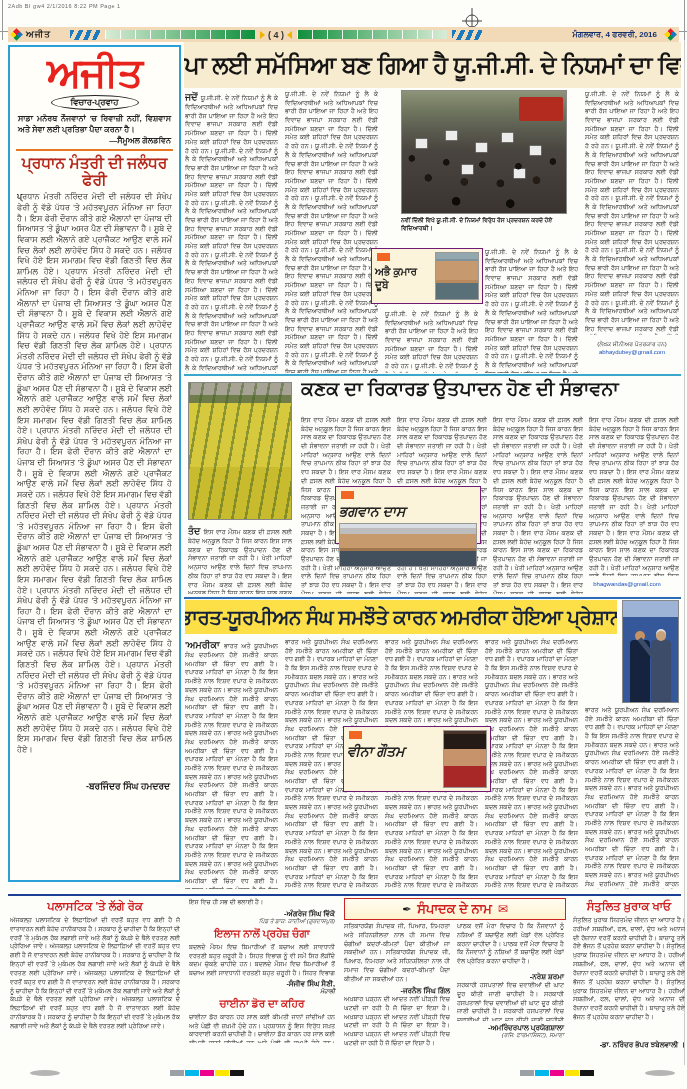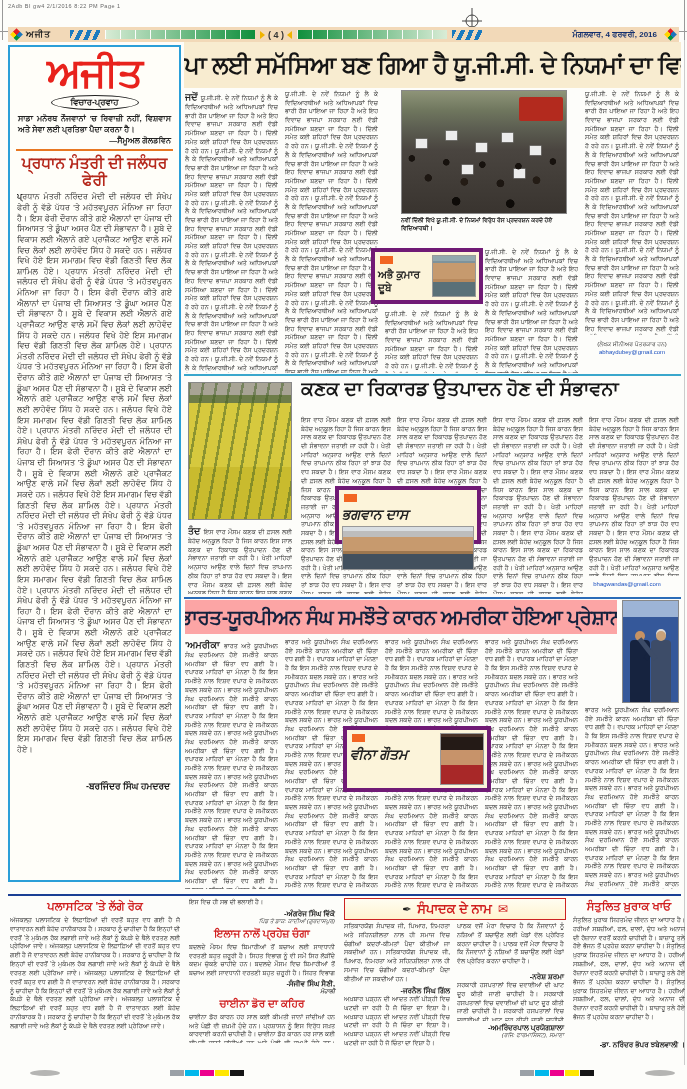--- a/index.html
+++ b/index.html
@@ -34,21 +34,21 @@
   .e-body::first-letter{font-weight:bold;}
   .e-by{font-weight:bold;font-size:9px;text-align:right;margin:4px 9px 0;color:#111;}
   
   .band1{position:absolute;left:184px;top:42px;width:497px;height:46px;background:#f8ecd0;display:flex;align-items:center;justify-content:center;overflow:hidden;}
   .band1 h1{margin:0;font-size:24px;font-weight:800;color:#151515;white-space:nowrap;letter-spacing:-.5px;}
   .rule{position:absolute;background:#3aa7cc;height:2px;}
   
   .coltxt{font-size:6.3px;line-height:1.38;text-align:justify;color:#222;overflow:hidden;position:absolute;}
   .leadword{font-weight:bold;font-size:9.5px;}
   .caption{font-size:6px;font-weight:bold;line-height:1.3;color:#111;overflow:hidden;position:absolute;}
-  .abox{position:absolute;background:#fcf4da;border:4px solid #701a75;display:flex;padding:3px;box-sizing:border-box;gap:3px;}
+  .abox{position:absolute;background:#fcf4da;border:1px solid #701a75;display:flex;padding:3px;box-sizing:border-box;gap:3px;}
   .abox .al{flex:1;display:flex;flex-direction:column;}
   .osq{width:13px;height:8px;background:#f26522;margin:1px 0 4px 2px;}
   .aname{font-weight:bold;color:#222;}
   .port{flex:0 0 42px;border:.5px solid #999;}
   .port1{background:linear-gradient(180deg,#93a8ae 0 12%,#7e939b 12% 18%,#c69a6e 18% 58%,#b8895d 58% 66%,#5a7078 66%);}
   .port2{background:linear-gradient(180deg,#d9dee2 0 10%,#bdbdbd 10% 24%,#c79a6e 24% 58%,#9e774f 58% 64%,#42505e 64%);}
   .port3{background:linear-gradient(180deg,#4a3328 0 6%,#241a16 6% 32%,#c7936a 32% 62%,#a82828 62%);}
   .contact{position:absolute;font-size:6px;text-align:center;color:#333;line-height:1.4;}
   .contact .em{color:#1a4fbf;}
   
@@ -77,21 +77,21 @@
   .p3f.f2{right:7px;background:#3d4c68;}
   .p3h{position:absolute;top:-9px;left:5px;width:10px;height:10px;border-radius:50%;background:#c69263;}
   .p3f.f2 .p3h{background:#caa27a;box-shadow:0 -2px 0 #ddd;}
   .p3arm{position:absolute;top:-4px;width:5px;height:26px;background:inherit;transform:rotate(38deg);}
   .p3f.f1 .p3arm{right:-6px;}
   .p3f.f2 .p3arm{left:-6px;transform:rotate(-38deg);}
   
   .a2-head{position:absolute;font-size:19px;font-weight:800;color:#161616;white-space:nowrap;overflow:hidden;}
   .aname2{font-size:14px;font-style:italic;}
   
-  .band3{position:absolute;background:#fca5a5;display:flex;align-items:center;justify-content:center;overflow:hidden;}
+  .band3{position:absolute;background:#fde047;display:flex;align-items:center;justify-content:center;overflow:hidden;}
   .band3 h1{margin:0;font-size:20px;font-weight:800;color:#14213d;white-space:nowrap;letter-spacing:-.5px;}
   
   .lt-head{color:#d02020;font-weight:bold;font-size:11.5px;text-align:center;margin:2px 0 3px;}
   .lt-txt{font-size:6.3px;line-height:1.4;text-align:justify;color:#222;overflow:hidden;}
   .by{font-weight:bold;text-align:right;font-size:7.2px;color:#111;margin:2px 0 0;}
   .loc{font-style:italic;text-align:right;font-size:5.8px;color:#444;margin-bottom:2px;}
   .lt-banner{position:absolute;display:flex;align-items:center;justify-content:center;gap:6px;border:1px solid #c22;background:linear-gradient(#fffdf2,#fff3cf);}
   .lt-banner .txt{color:#d02020;font-weight:800;font-size:13px;white-space:nowrap;}
   .b-ic1{font-size:11px;color:#1a1a1a;}
   .b-ic2{font-size:12px;color:#d02020;}

